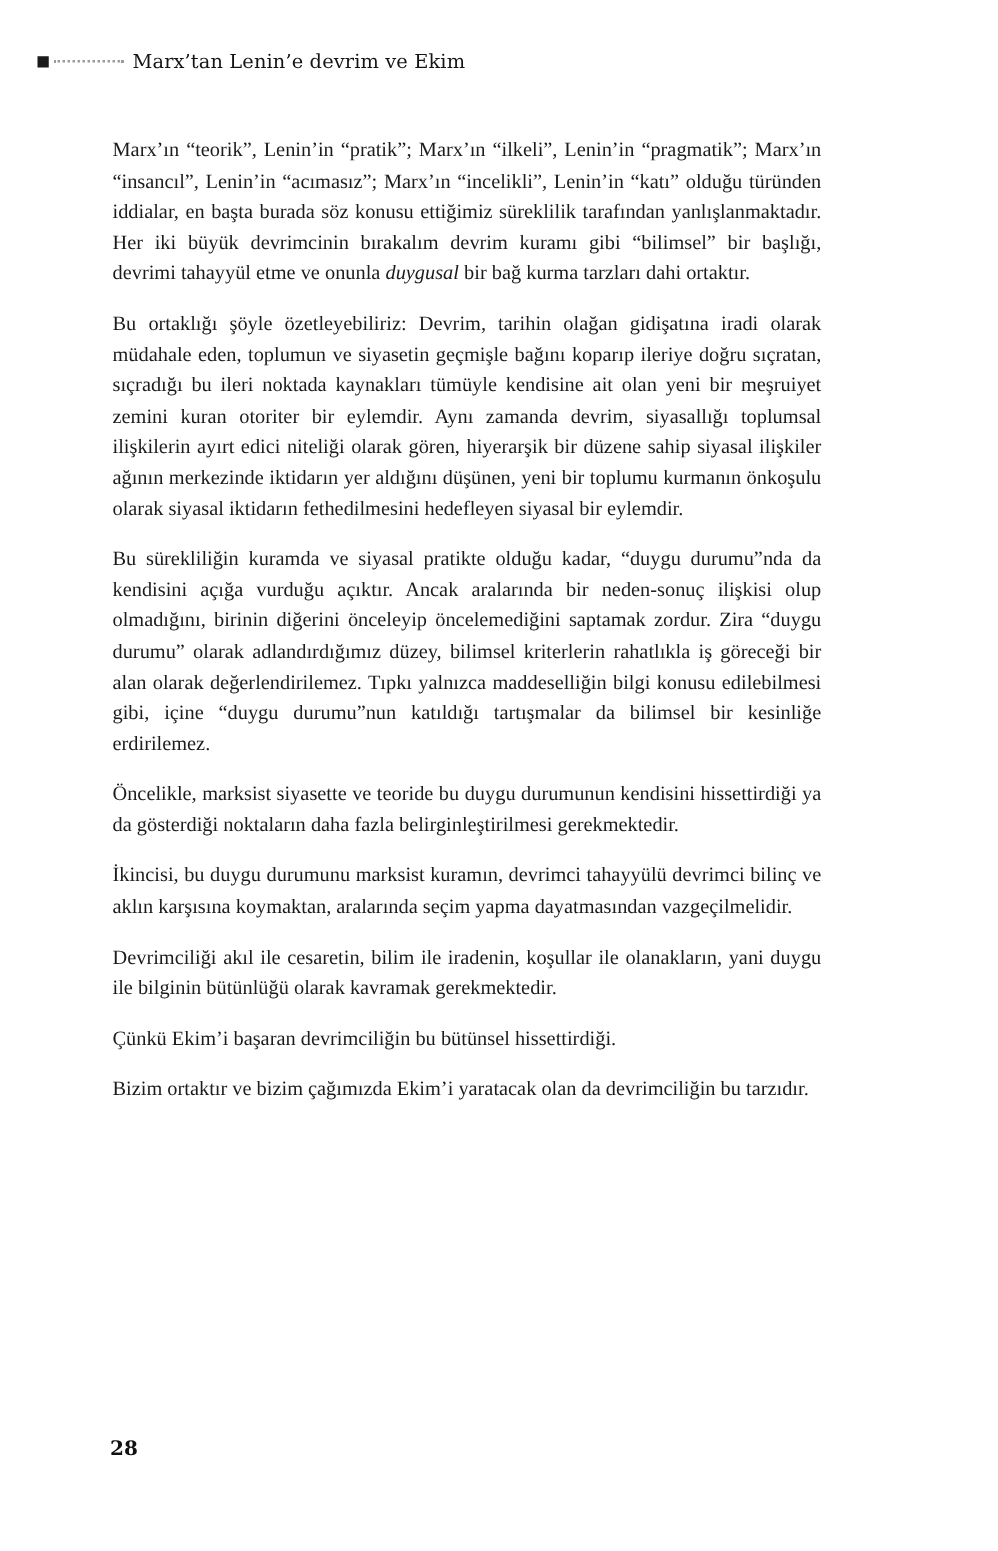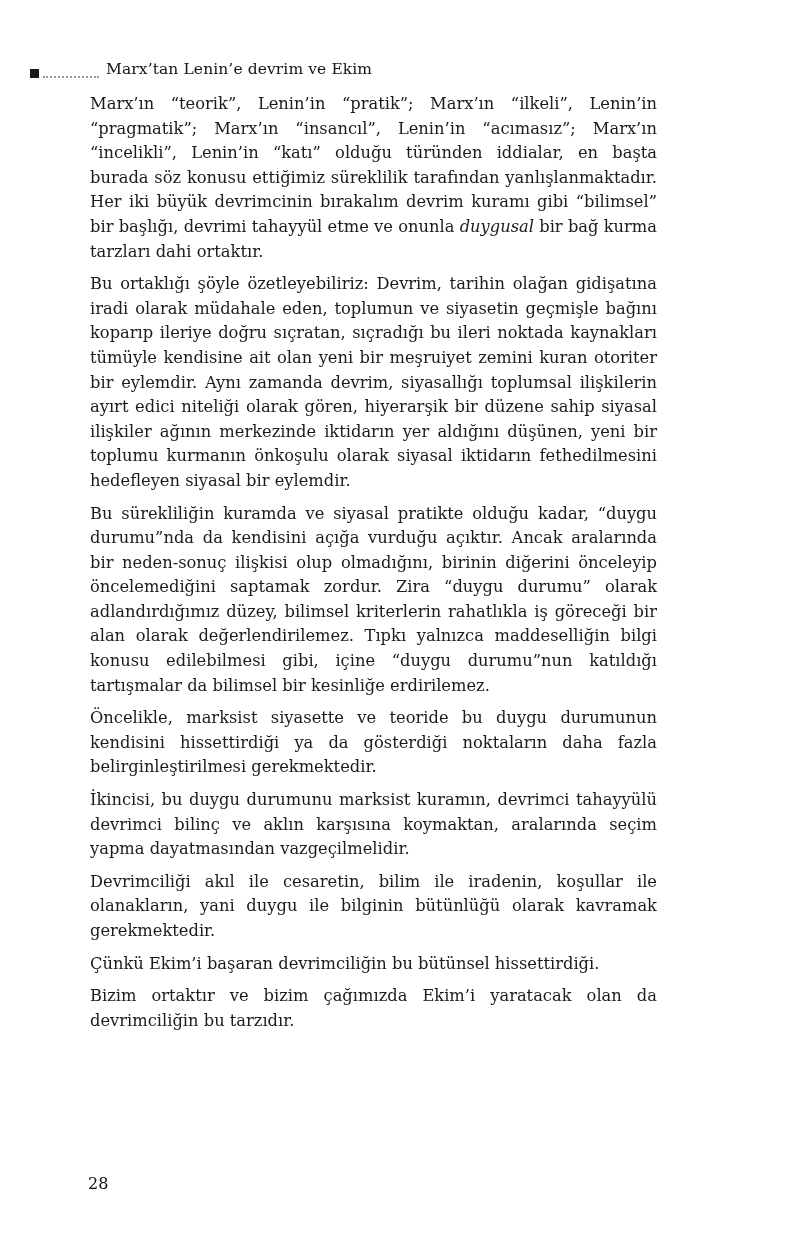--- a/index.html
+++ b/index.html
@@ -10,24 +10,24 @@
   .page {
     position: relative;
     width: 798px;
     height: 1241px;
     background: #ffffff;
     color: #1b1b1b;
     overflow: hidden;
   }
   .page-header {
     position: absolute;
-    top: 60px;
+    top: 40px;
     left: 30px;
     display: flex;
-    align-items: flex-end;
+    align-items: center;
   }
   .sq-bullet {
     display: inline-block;
     width: 9px;
     height: 9px;
     background: #1a1a1a;
     margin-right: 4px;
     flex: 0 0 auto;
   }
   .dotted-rule {
@@ -53,34 +53,34 @@
     width: 567px;
     font-family: "DejaVu Serif", serif;
     font-size: 16.3px;
     line-height: 1.51;
     text-align: justify;
     color: #1b1b1b;
     hyphens: auto;
     -webkit-hyphens: auto;
   }
   .body-text p {
-    margin: 0 0 8px 0;
+    margin: 16px 0 8px 0;
+    font-family: Liberation Serif, serif;
   }
   .italic {
     font-style: italic;
   }
   .page-number {
     position: absolute;
     top: 1149px;
     left: 88px;
     font-family: "DejaVu Serif", serif;
     font-size: 16px;
-    font-weight: 400;
+    font-weight: 700;
     color: #111111;
-    margin-top: 25px;
   }
 </style>
 </head>
 <body>
 
 <div class="page">
 
   <header class="page-header">
     <span class="sq-bullet"></span>
     <span class="dotted-rule"></span>

